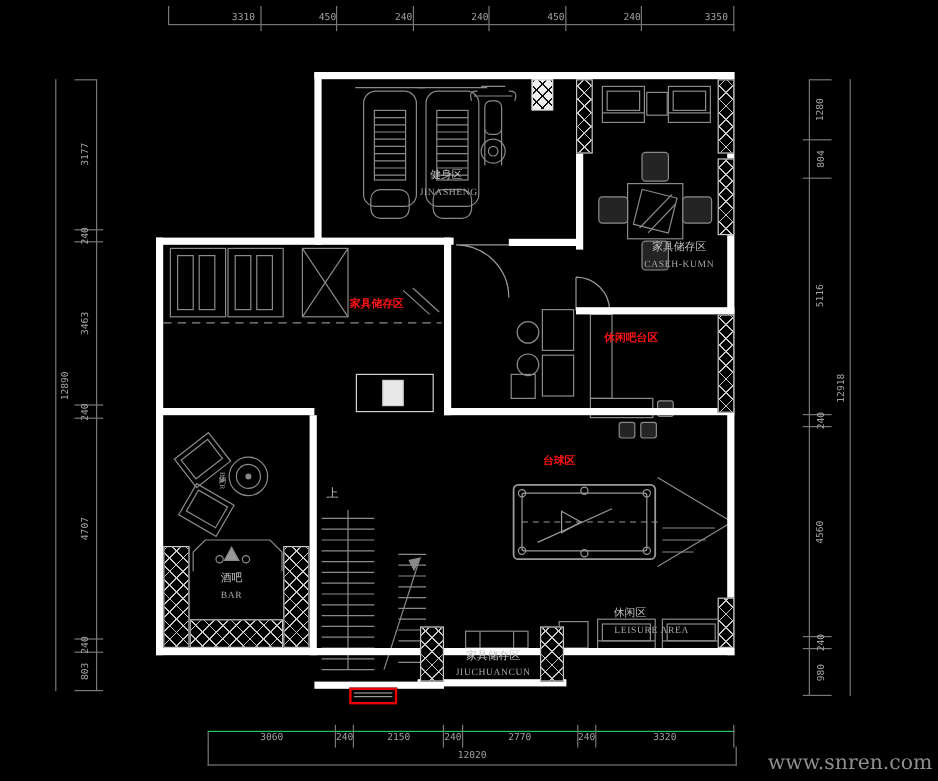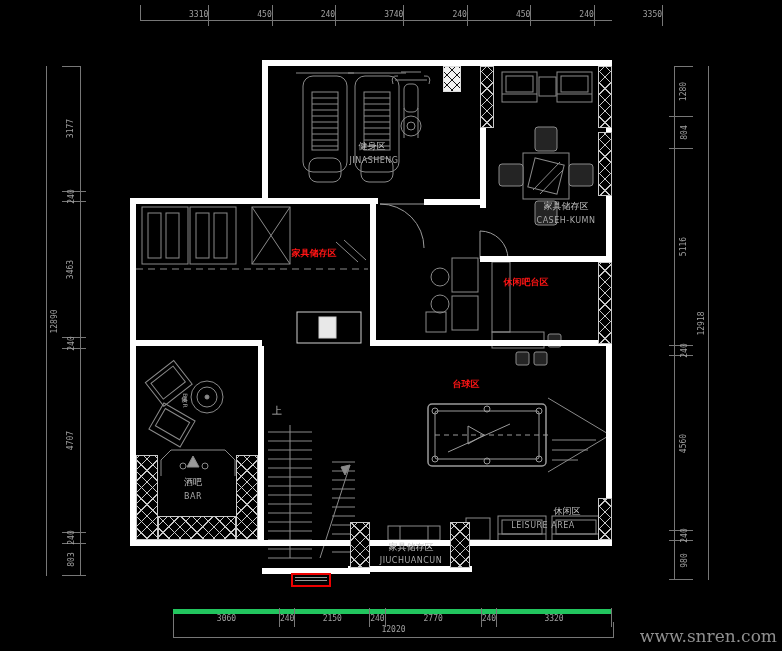--- a/index.html
+++ b/index.html
@@ -10,21 +10,21 @@
   
   .hx{position:absolute;border:1px solid #c8c8c8;box-sizing:border-box;background:
       repeating-linear-gradient(45deg, transparent 0 7px, #c8c8c8 7px 8px),
       repeating-linear-gradient(-45deg, transparent 0 7px, #c8c8c8 7px 8px),#000;}
   .hxi{position:absolute;border:1px solid #dcdcdc;box-sizing:border-box;background:
       repeating-linear-gradient(45deg, transparent 0 6px, #111 6px 7px),
       repeating-linear-gradient(-45deg, transparent 0 6px, #111 6px 7px),#efefef;}
   
   .dim-h{position:absolute;display:flex;font-family:"DejaVu Sans Mono",monospace;}
   .dim-h.above{border-bottom:1px solid #777;}
-  .dim-h.below{border-top:5px solid #22c55e;}
+  .dim-h.below{border-top:1px solid #22c55e;}
   .dim-h .seg{position:relative;flex-basis:0;display:flex;justify-content:center;
               border-right:1px solid #777;}
   .dim-h .seg:first-child{border-left:1px solid #777;}
   .dim-h.above .seg{align-items:flex-end;padding-left:48px;}
   .dim-h.below .seg{align-items:flex-start;}
   .dim-h .seg span{font-size:8px;color:#a0a0a0;white-space:nowrap;line-height:1.2;}
   .dim-h.above .seg::after{content:"";position:absolute;right:-1px;bottom:-6px;width:1px;height:6px;background:#777;}
   .dim-h.below .seg::after{content:"";position:absolute;right:-1px;top:-6px;width:1px;height:6px;background:#777;}
   .dim-total-h{position:absolute;border-bottom:1px solid #777;border-left:1px solid #777;border-right:1px solid #777;
                display:flex;align-items:center;justify-content:center;}
@@ -37,21 +37,21 @@
   .dim-v .seg:first-child{border-top:1px solid #777;}
   .dim-v .seg span{transform:rotate(-90deg);font-size:8px;color:#a0a0a0;white-space:nowrap;}
   .dim-v.lft .seg::after{content:"";position:absolute;right:-6px;bottom:-1px;width:6px;height:1px;background:#777;}
   .dim-v.rgt .seg::after{content:"";position:absolute;left:-6px;bottom:-1px;width:6px;height:1px;background:#777;}
   .dim-total-v{position:absolute;display:flex;align-items:center;justify-content:center;}
   .dim-total-v.lft{border-left:1px solid #777;}
   .dim-total-v.rgt{border-right:1px solid #777;}
   .dim-total-v span{transform:rotate(-90deg);font-size:8px;color:#a0a0a0;
                     font-family:"DejaVu Sans Mono",monospace;white-space:nowrap;}
   
-  .lbl{position:absolute;transform:translate(-50%,-50%);white-space:nowrap;}
+  .lbl{position:absolute;transform:translate(-50%,-50%);white-space:nowrap;font-family:Liberation Serif, serif;}
   .zh{font-size:9px;color:#c4c4c4;}
   .en{font-size:8px;color:#a8a8a8;letter-spacing:0.5px;}
   .red{font-size:9px;color:#ff1414;font-weight:bold;}
   .vert{writing-mode:vertical-rl;font-size:6px;color:#9a9a9a;letter-spacing:1px;}
   .up{font-size:10px;color:#bdbdbd;}
   .watermark{position:absolute;right:5px;bottom:5px;font-family:"DejaVu Serif",serif;
              font-size:17px;color:#8f8f8f;}
   .entry-box{position:absolute;left:291px;top:573px;width:40px;height:14px;border:2px solid #e00;
              background:#000;box-sizing:border-box;}
   .entry-box i{display:block;height:1px;background:#999;margin:2px 2px 0 2px;}
@@ -244,23 +244,20 @@
   <div class="dim-h above" style="left:140px;top:5px;width:472px;height:15px">
     <div class="seg" style="flex-grow:3310">
         <span>3310</span>
       </div>
     <div class="seg" style="flex-grow:450">
         <span>450</span>
       </div>
     <div class="seg" style="flex-grow:240">
         <span>240</span>
       </div>
-    <div class="seg" style="flex-grow:3740">
-        <span>3740</span>
-      </div>
     <div class="seg" style="flex-grow:240">
         <span>240</span>
       </div>
     <div class="seg" style="flex-grow:450">
         <span>450</span>
       </div>
     <div class="seg" style="flex-grow:240">
         <span>240</span>
       </div>
     <div class="seg" style="flex-grow:3350">
@@ -351,21 +348,21 @@
 
   <div class="lbl zh" style="left:372px;top:146px">健身区</div>
   <div class="lbl en" style="left:374px;top:160px">JINASHENG</div>
   <div class="lbl zh" style="left:566px;top:206px">家具储存区</div>
   <div class="lbl en" style="left:566px;top:220px">CASEH-KUMN</div>
   <div class="lbl red" style="left:314px;top:253px">家具储存区</div>
   <div class="lbl red" style="left:526px;top:282px">休闲吧台区</div>
   <div class="lbl red" style="left:466px;top:384px">台球区</div>
   <div class="lbl zh" style="left:193px;top:482px">酒吧</div>
   <div class="lbl en" style="left:193px;top:496px">BAR</div>
-  <div class="lbl zh" style="left:567px;top:511px">休闲区</div>
+  <div class="lbl zh" style="left:525px;top:511px">休闲区</div>
   <div class="lbl en" style="left:543px;top:525px">LEISURE AREA</div>
   <div class="lbl zh" style="left:411px;top:547px">家具储存区</div>
   <div class="lbl en" style="left:411px;top:560px">JIUCHUANCUN</div>
   <div class="lbl vert" style="left:184px;top:400px">休闲BAR</div>
   <div class="lbl up" style="left:277px;top:411px">上</div>
 
   <div class="watermark">www.snren.com</div>
 </div>
 
 </body></html>

